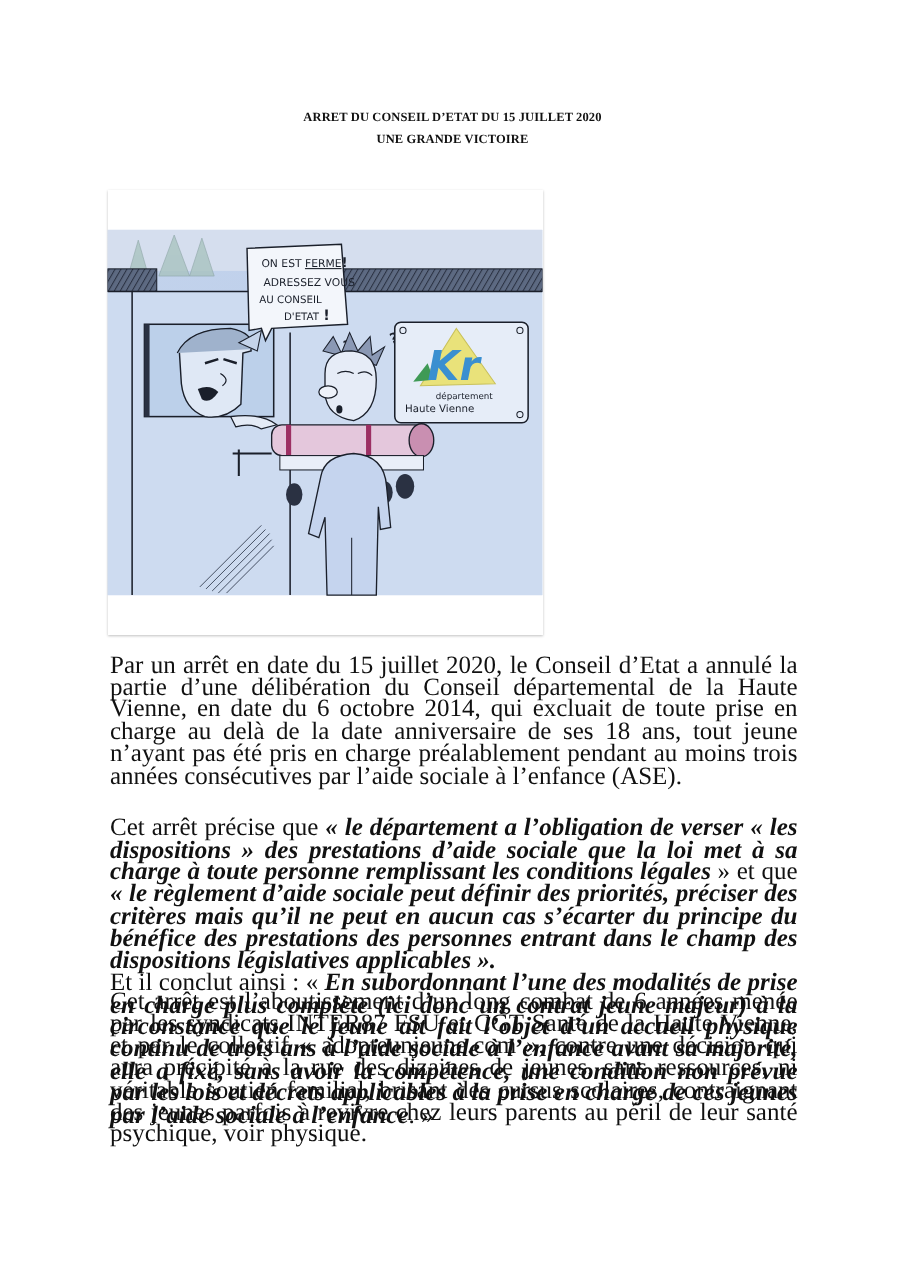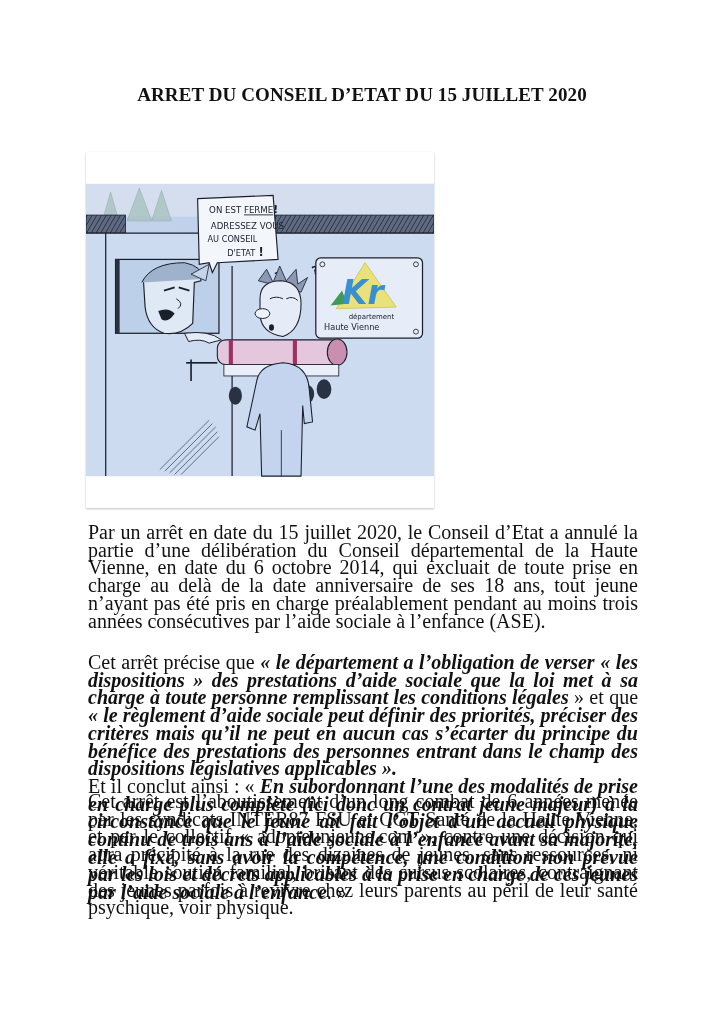--- a/index.html
+++ b/index.html
@@ -1,37 +1,38 @@
 <!DOCTYPE html>
 <html><head>
   <meta charset="utf-8">
   <style>
     html, body { margin: 0; padding: 0; background: #ffffff; }
     body { width: 724px; height: 1024px; position: relative; overflow: hidden;
            font-family: "Liberation Serif", "DejaVu Serif", serif; color: #111; }
     .title-block { position: absolute; top: 86px; left: 0; width: 724px; text-align: center;
-                   font-weight: bold; font-size: 19px; line-height: 17px; letter-spacing: 0.1px; }
+                   font-weight: bold; font-size: 10px; line-height: 17px; letter-spacing: 0.1px; }
     .title-block div { white-space: nowrap; }
     .illustration { position: absolute; left: 86px; top: 152px; width: 348px; height: 356px;
                     box-shadow: 0 1px 2px rgba(0,0,0,0.25); }
     .illustration svg { display: block; width: 100%; height: 100%; }
     .body-text { position: absolute; left: 88px; width: 550px; font-size: 20px; line-height: 17.7px;
                  text-align: justify; }
     .body-text p { margin: 0; }
     .p1 { top: 524px; }
     .p2 { top: 654px; }
     .p3 { top: 793px; }
     .bi { font-weight: bold; font-style: italic; }
     .sign-text { font-family: "DejaVu Sans", sans-serif; }
   </style>
 </head>
 <body>
 
 <div class="title-block">
   <div>ARRET DU CONSEIL D’ETAT DU 15 JUILLET 2020</div>
+  <div>UNE GRANDE VICTOIRE</div>
 </div>
 
 <div class="illustration">
   <svg viewBox="0 0 424 356" xmlns="http://www.w3.org/2000/svg">
     <defs>
       <linearGradient id="bg" x1="0" y1="0" x2="1" y2="1">
         <stop offset="0" stop-color="#c3d3ec"></stop>
         <stop offset="1" stop-color="#b8cbe9"></stop>
       </linearGradient>
       <pattern id="hatch" width="5" height="5" patternUnits="userSpaceOnUse" patternTransform="rotate(30)">

